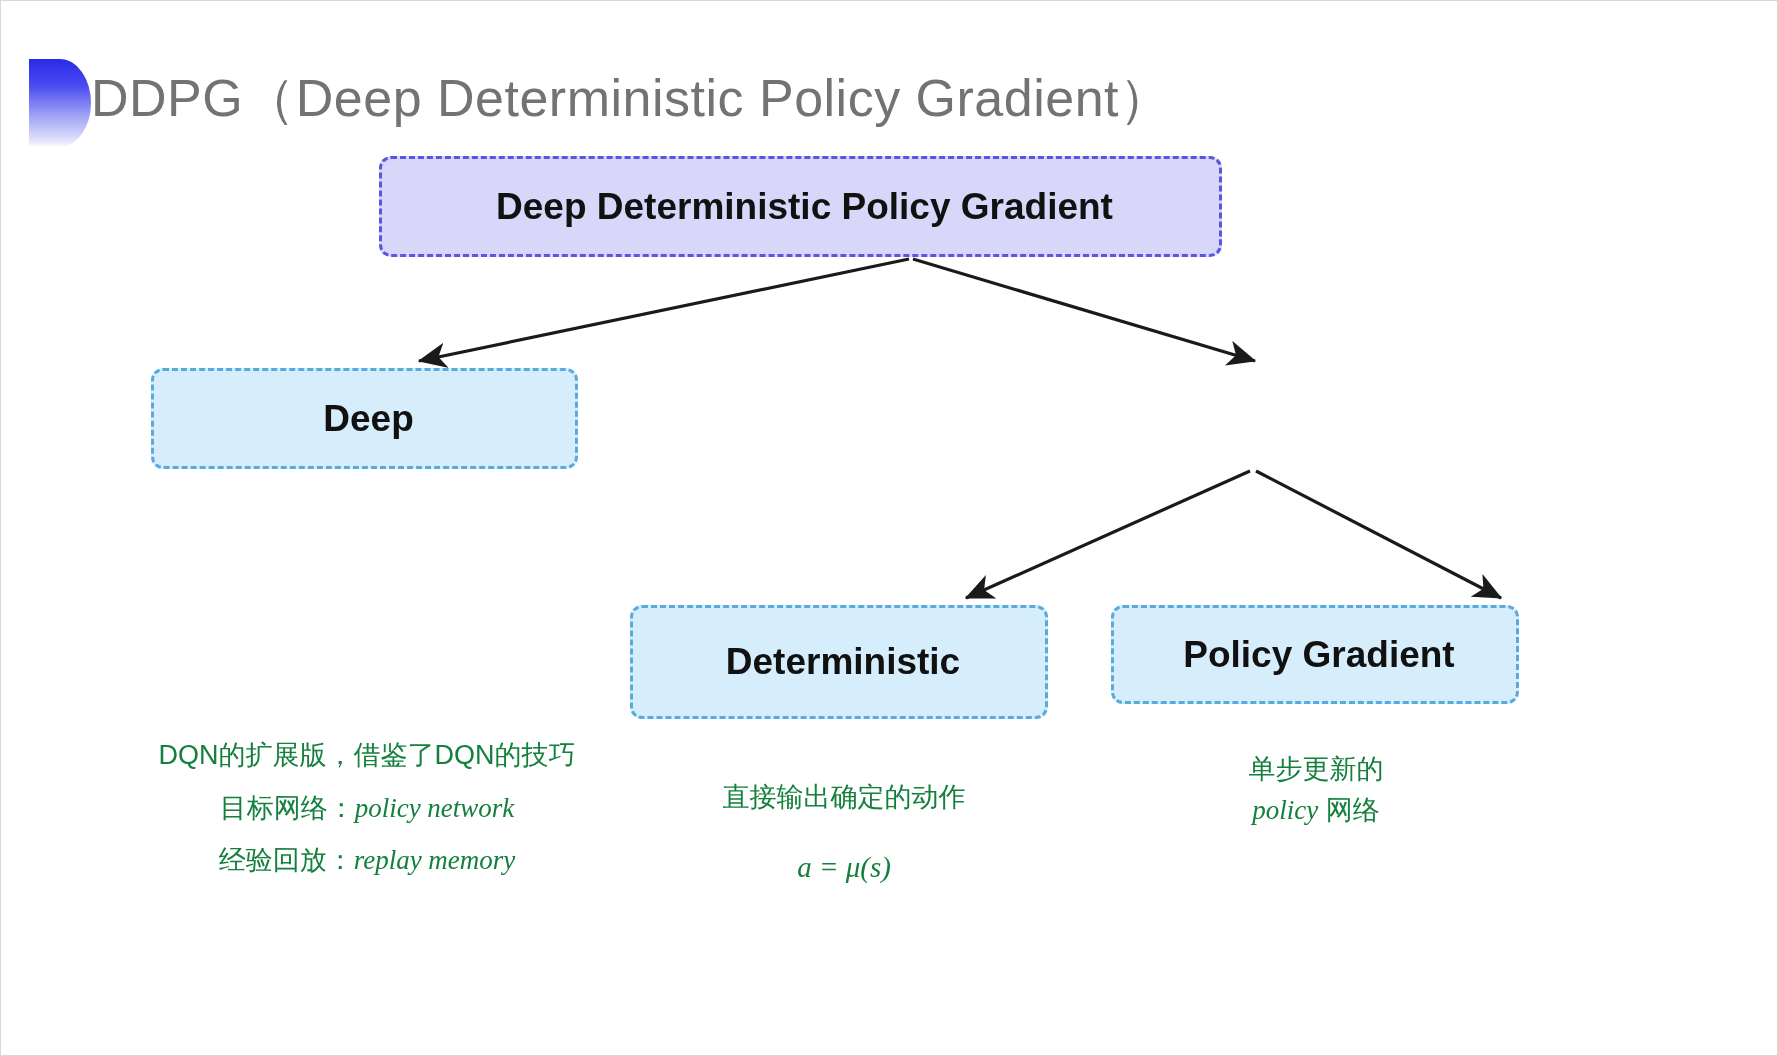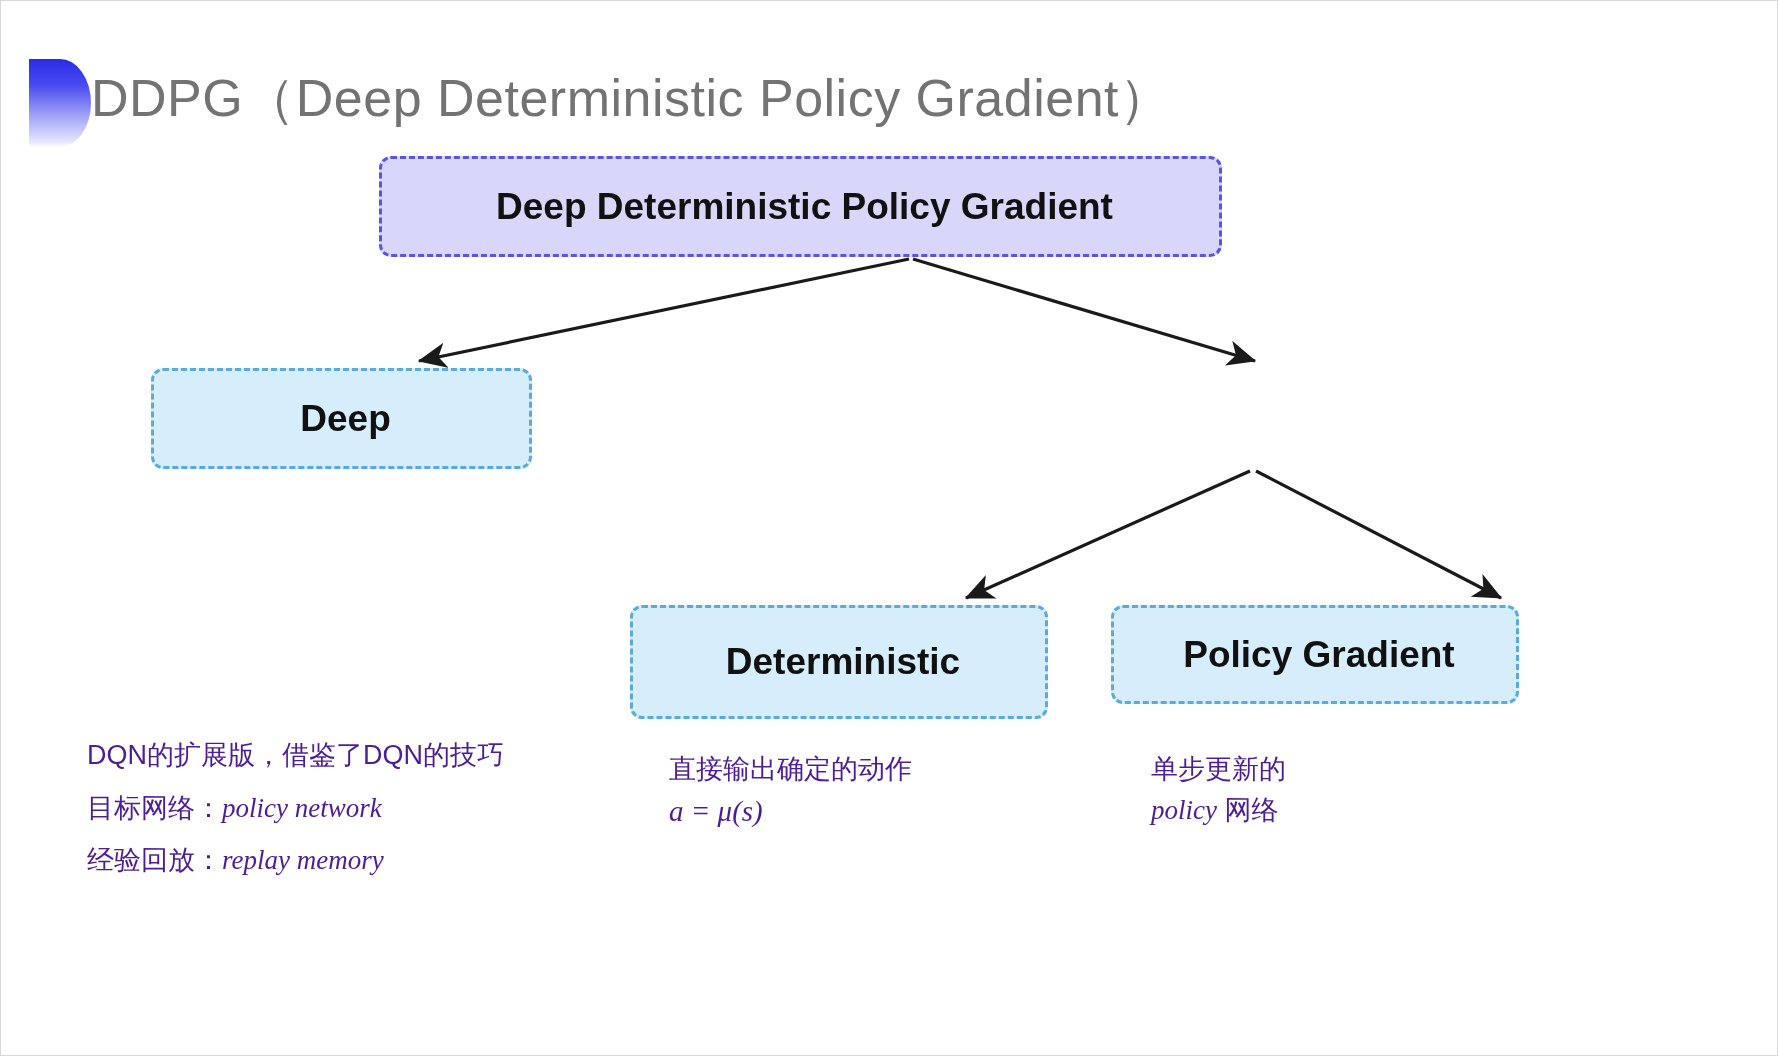--- a/index.html
+++ b/index.html
@@ -66,39 +66,39 @@
     background: #d6eefb;
     border: 3px dashed #5aaade;
   }
   .node-label {
     display: block;
     padding: 0 14px;
     white-space: nowrap;
   }
 
   #node-root      { left: 378px;  top: 155px; width: 843px; height: 101px;  font-size: 37px; }
-  #node-deep      { left: 150px;  top: 367px; width: 381px; height: 101px;  font-size: 37px; }
+  #node-deep      { left: 150px;  top: 367px; width: 427px; height: 101px;  font-size: 37px; }
   #node-dpg       { left: 738px;  top: 367px; width: 713px; height: 101px;  font-size: 37px; }
   #node-det       { left: 629px;  top: 604px; width: 418px; height: 114px;   font-size: 37px; }
   #node-pg        { left: 1110px; top: 604px; width: 408px; height: 99px;   font-size: 37px; }
 
   
   #arrows {
     position: absolute;
     left: 0; top: 0;
     width: 1778px;
     height: 1056px;
     pointer-events: none;
   }
 
   
   .caption {
     position: absolute;
-    color: #4c1d95;
-    text-align: left;
+    color: #15803d;
+    text-align: center;
     line-height: 1.55;
   }
   .caption .ln { display: block; white-space: nowrap; }
   .mono-em {
     font-family: "Liberation Serif", serif;
     font-style: italic;
   }
 
   #caption-left {
     left: 86px;
@@ -107,21 +107,21 @@
     font-size: 27px;
   }
   #caption-left .ln { line-height: 1.95; }
 
   #caption-mid {
     left: 668px;
     top: 748px;
     width: 350px;
     font-size: 27px;
   }
-  #caption-mid .ln { line-height: 1.5; }
+  #caption-mid .ln { line-height: 1.5; margin-top: 28px; }
 
   #caption-right {
     left: 1150px;
     top: 748px;
     width: 330px;
     font-size: 27px;
   }
   #caption-right .ln { line-height: 1.5; }
 
   .formula {

